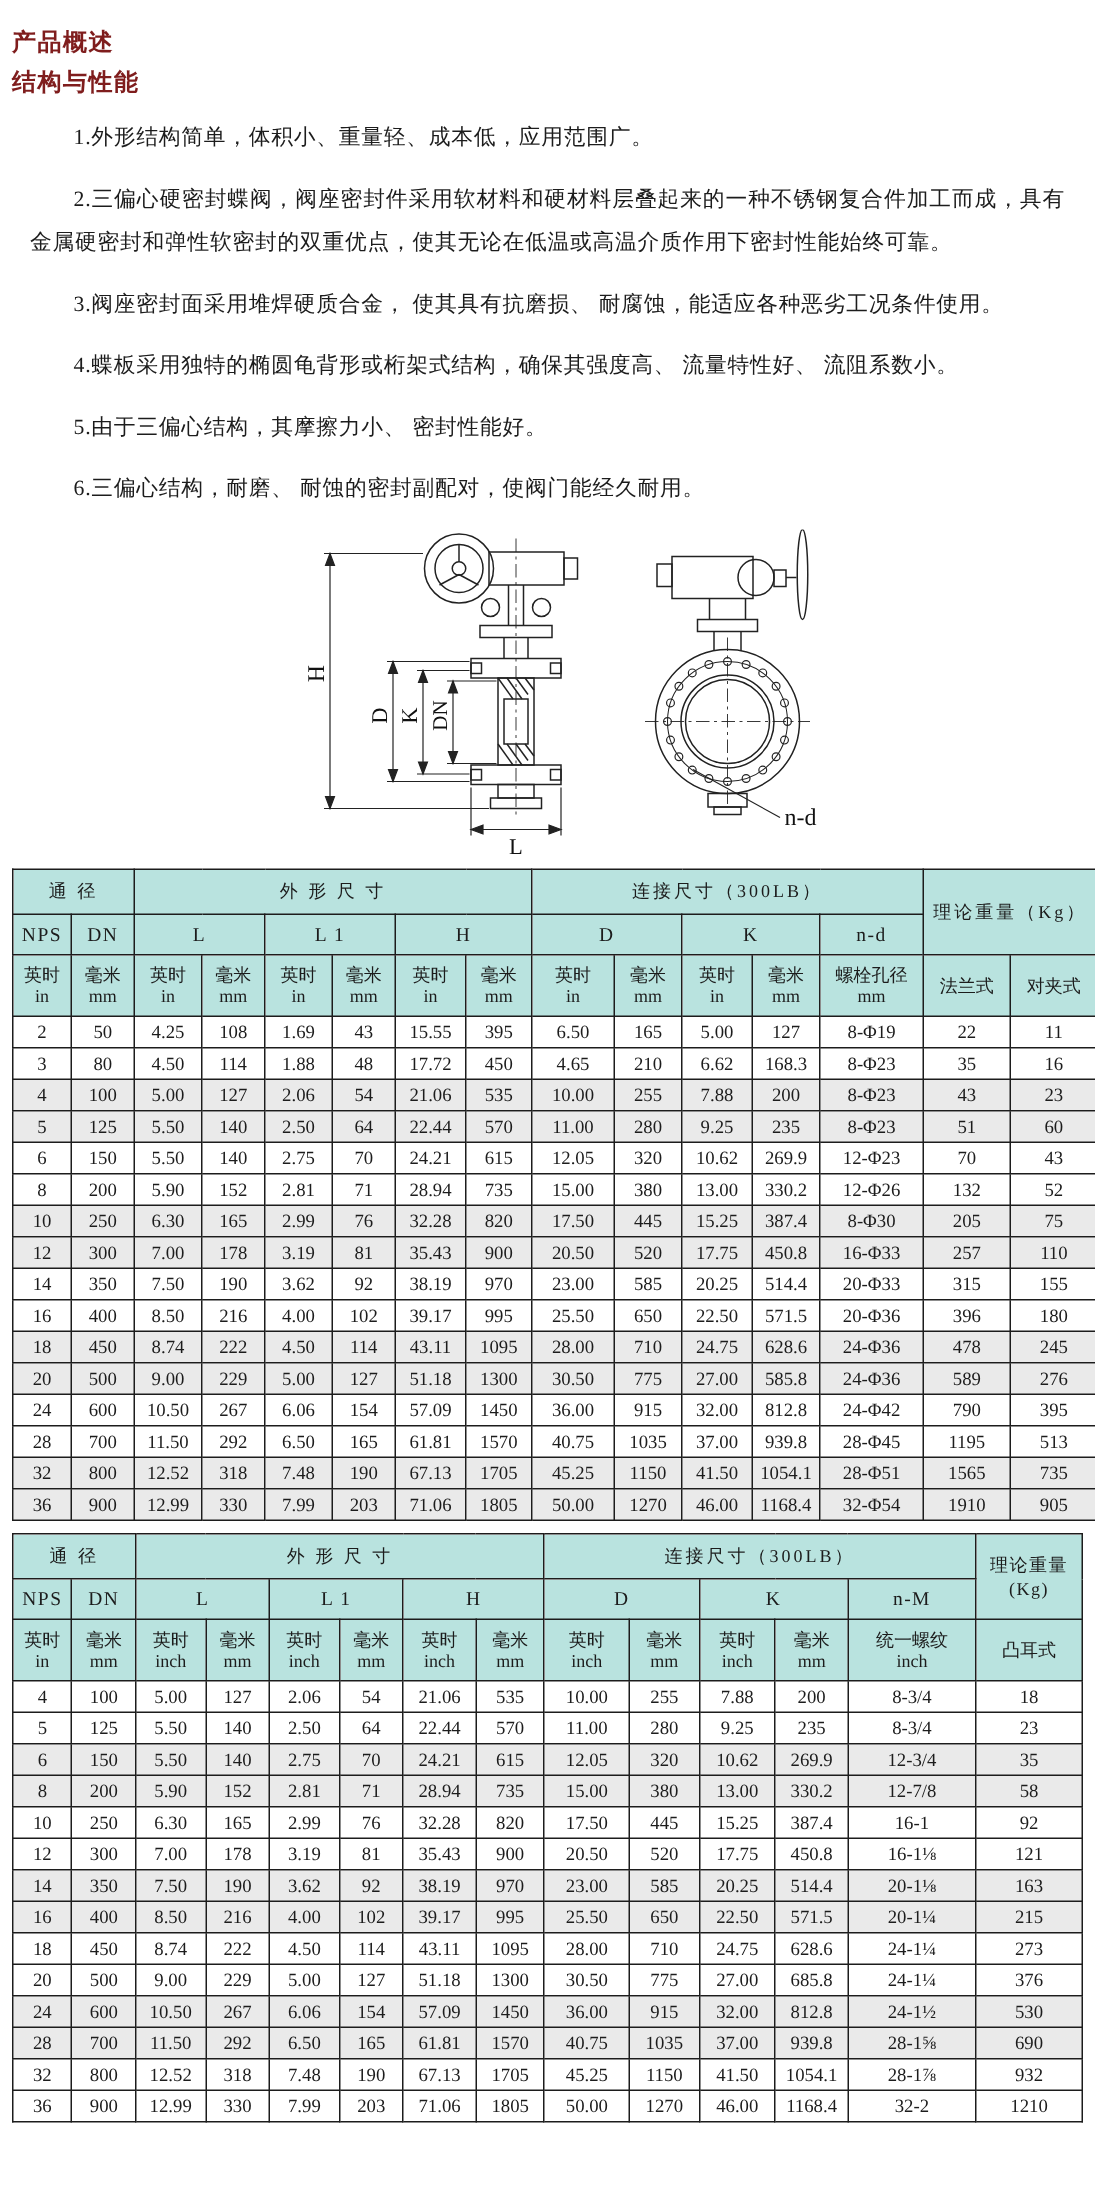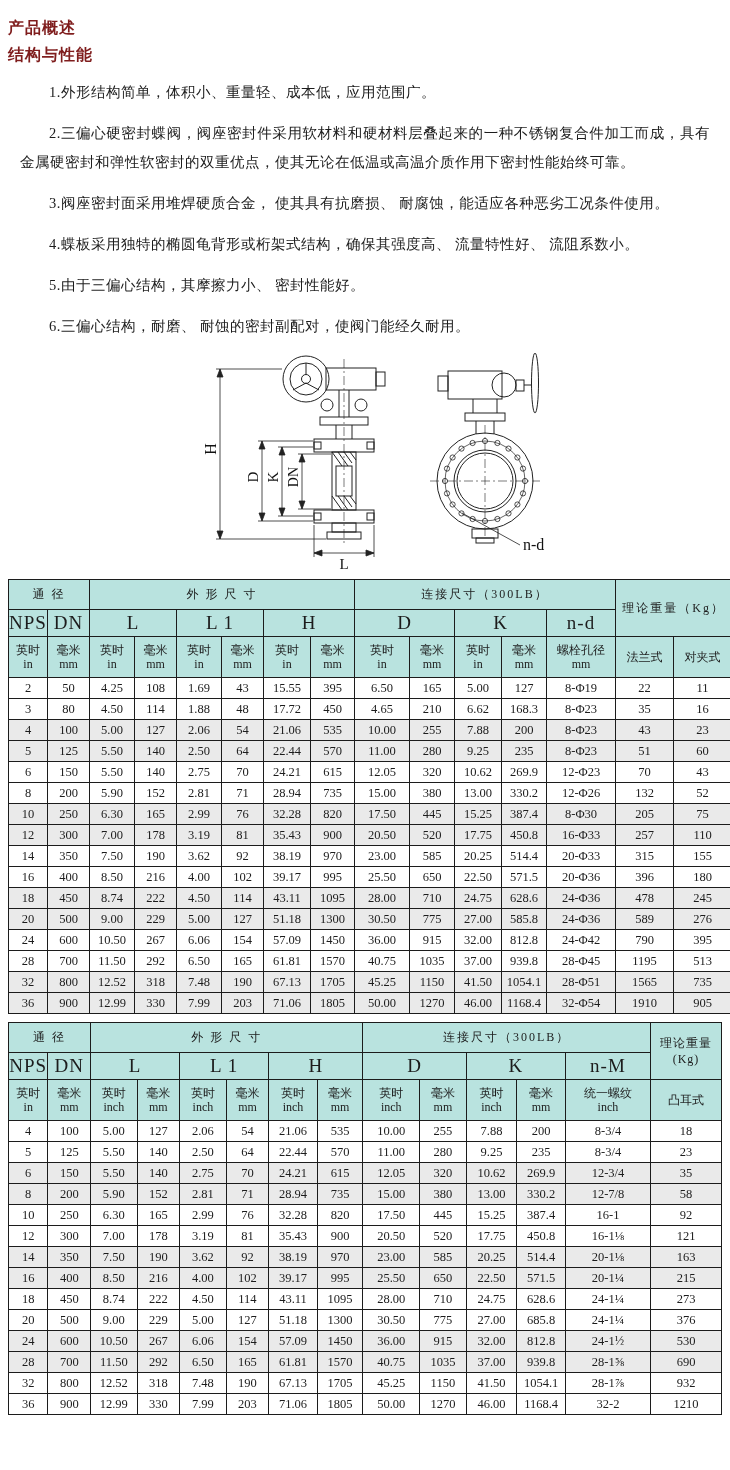--- a/index.html
+++ b/index.html
@@ -27,21 +27,21 @@
   table.spec{
     border-collapse:collapse;table-layout:fixed;width:714px;
     margin:8px 0 0 0;
   }
   table.spec th,table.spec td{
     border:1px solid #1c1c1c;text-align:center;vertical-align:middle;
     padding:0;overflow:hidden;white-space:nowrap;
   }
   table.spec thead th{background:#b9e3df;font-weight:normal;}
   tr.grow th{height:29px;font-size:12px;letter-spacing:2px;}
-  tr.crow th{height:26px;font-size:19px;letter-spacing:1px;}
+  tr.crow th{height:26px;font-size:13px;letter-spacing:1px;}
   tr.urow th{height:40px;font-size:12px;line-height:14px;letter-spacing:0;}
   table.spec tbody td{height:20px;font-size:12.5px;}
   table.spec tbody tr:nth-child(4n+3) td,
   table.spec tbody tr:nth-child(4n) td{background:#eaeaea;}
   .t2{margin-top:12px;}
   .notes{font-size:13.5px;line-height:23px;margin:6px 0 0 2px;letter-spacing:.3px;}
   .notes .gap{display:inline-block;width:38px;}
   .notes .ind{display:inline-block;width:30px;}
 </style>
 </head>

